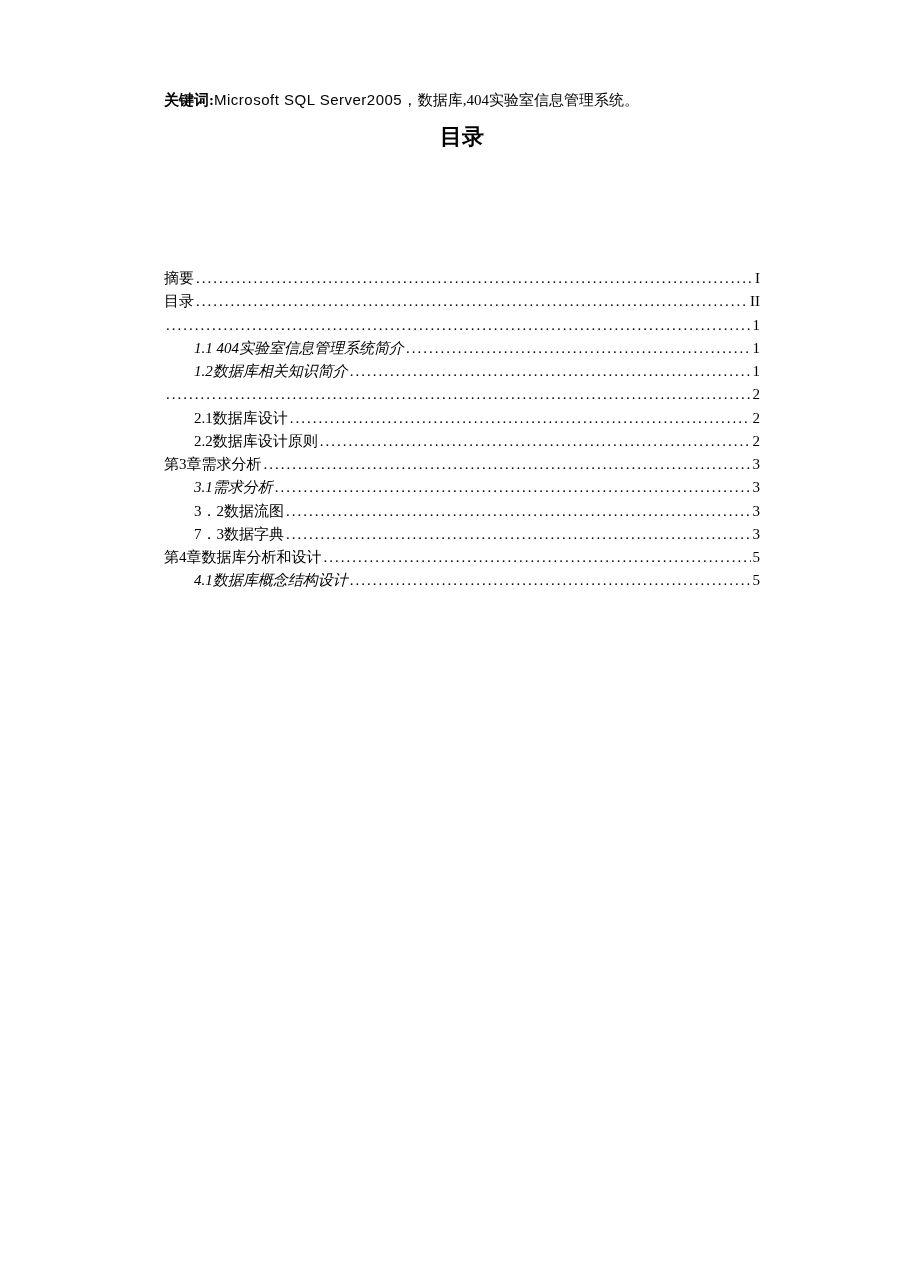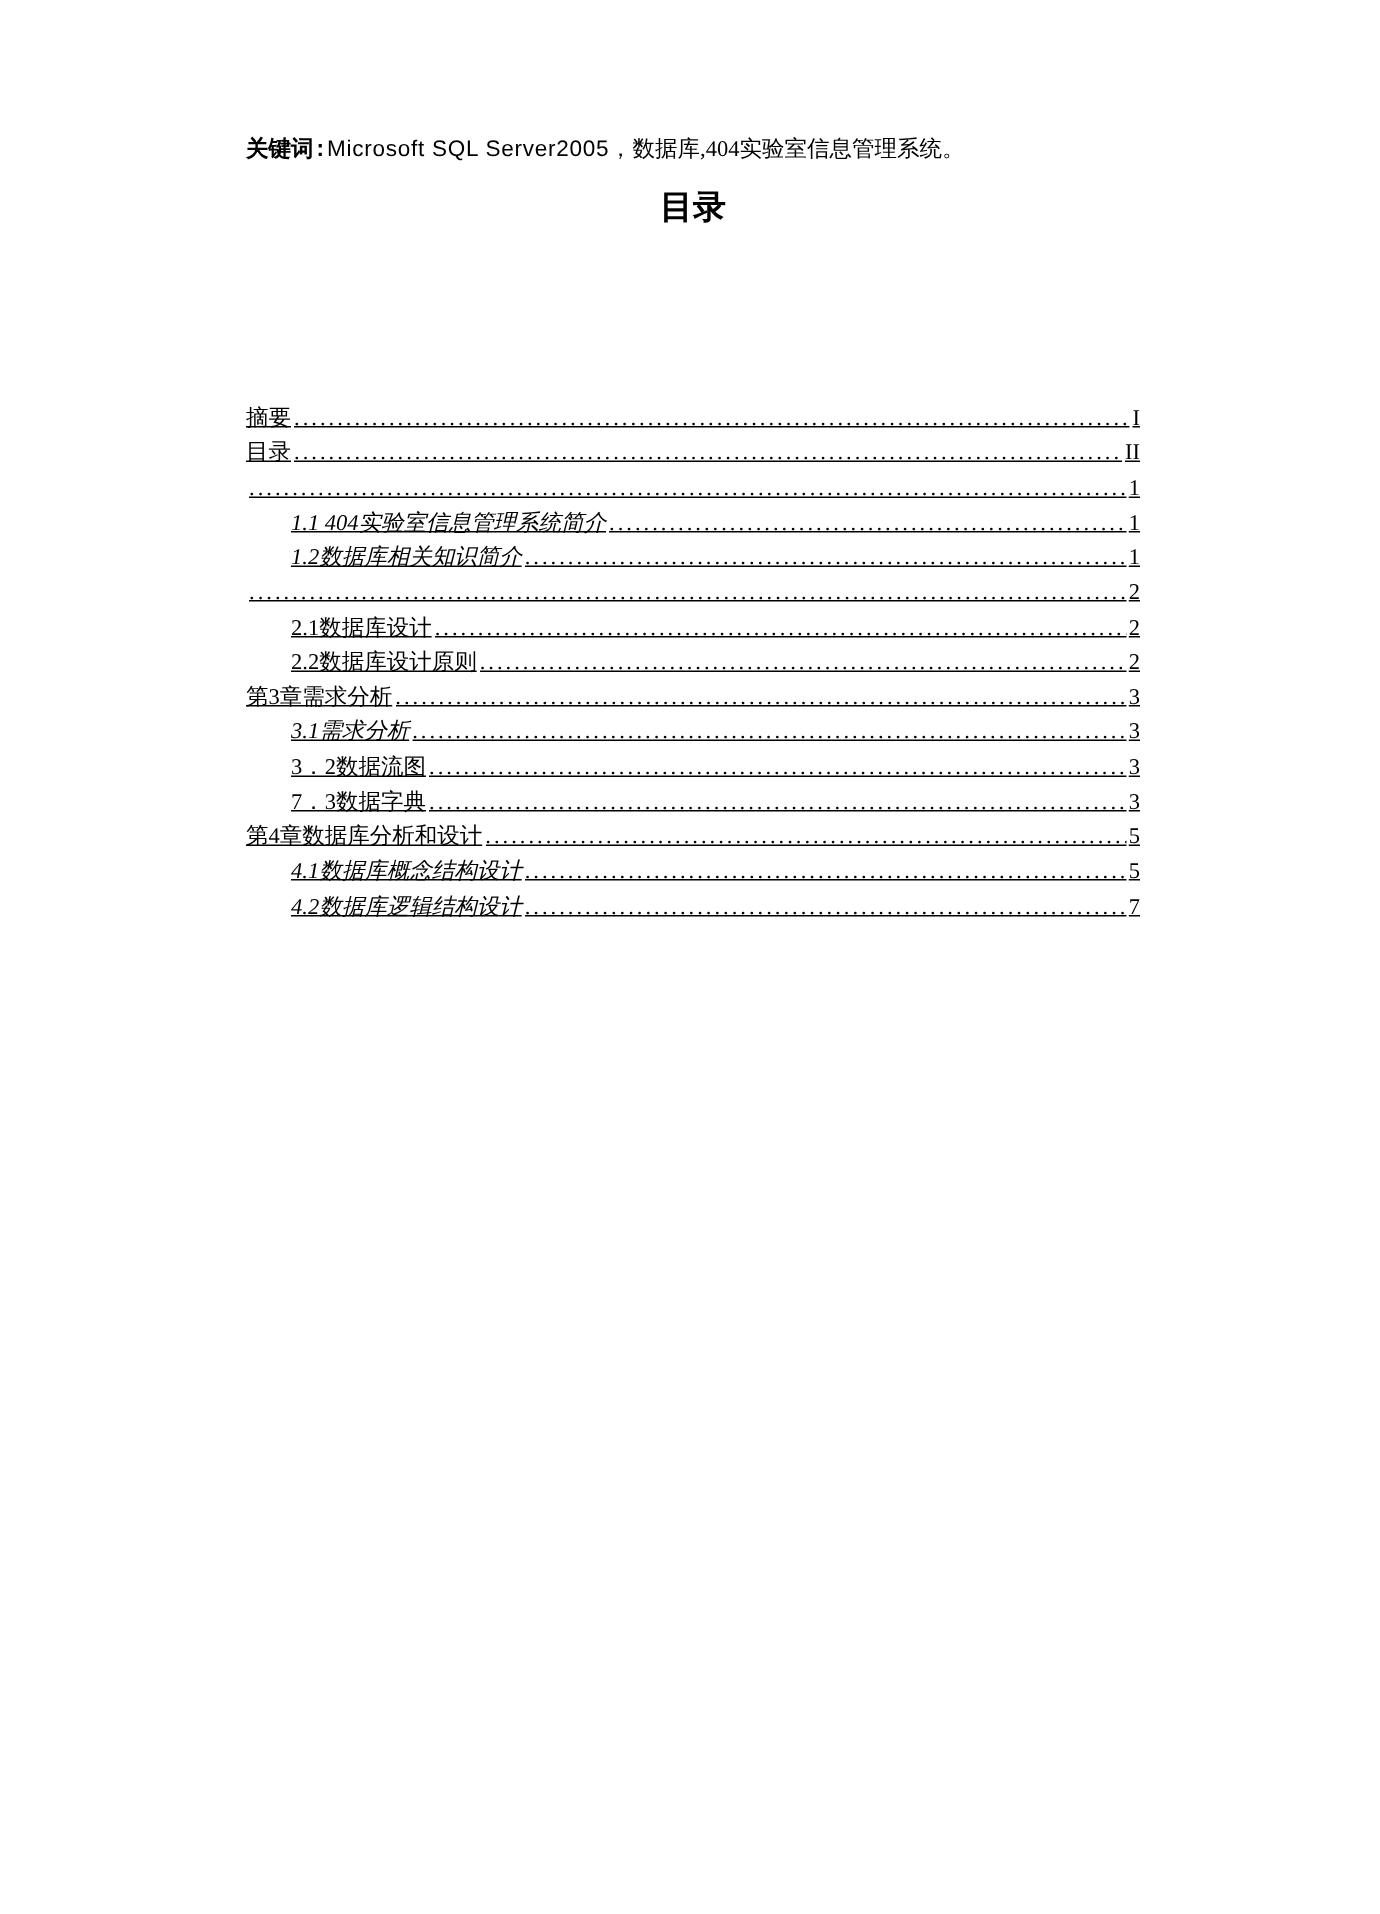--- a/index.html
+++ b/index.html
@@ -15,40 +15,38 @@
       font-size: 15px;
       color: #000000;
       padding: 88px 160px 0 164px;
     }
     .keywords-line {
       margin-bottom: 10px;
       line-height: 1.6;
     }
     .keywords-label {
       font-weight: bold;
-      font-family: Liberation Mono, monospace;
     }
     .keywords-tech {
       font-family: Liberation Sans, sans-serif;
       letter-spacing: 0.5px;
     }
     .title {
       text-align: center;
       font-size: 22px;
       font-weight: bold;
       margin-bottom: 115px;
     }
     .toc {
       line-height: 1.55;
     }
     .toc-row {
       display: flex;
       align-items: baseline;
       white-space: nowrap;
-      text-decoration: underline;
     }
     .toc-row.indent-1 {
       padding-left: 30px;
     }
     .toc-label {
       flex: 0 0 auto;
     }
     .toc-row.italic .toc-label {
       font-style: italic;
     }
@@ -136,18 +134,13 @@
     <div class="toc-row indent-0">
       <span class="toc-label">第4章数据库分析和设计</span>
       <span class="toc-dots"></span>
       <span class="toc-page">5</span>
     </div>
     <div class="toc-row indent-1 italic">
       <span class="toc-label">4.1数据库概念结构设计</span>
       <span class="toc-dots"></span>
       <span class="toc-page">5</span>
     </div>
-    <div class="toc-row indent-1 italic">
-      <span class="toc-label">4.2数据库逻辑结构设计</span>
-      <span class="toc-dots"></span>
-      <span class="toc-page">7</span>
-    </div>
   </div>
 
 </body></html>

